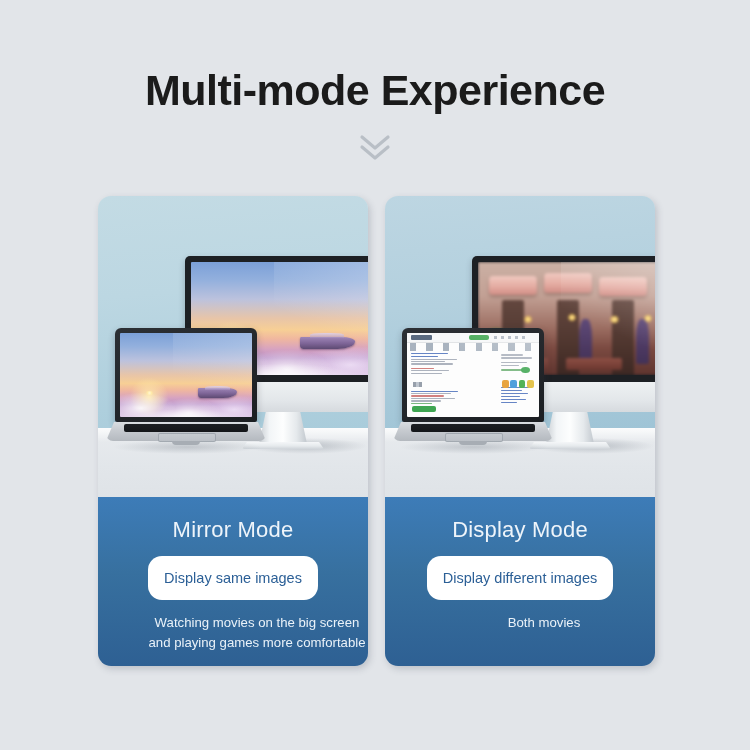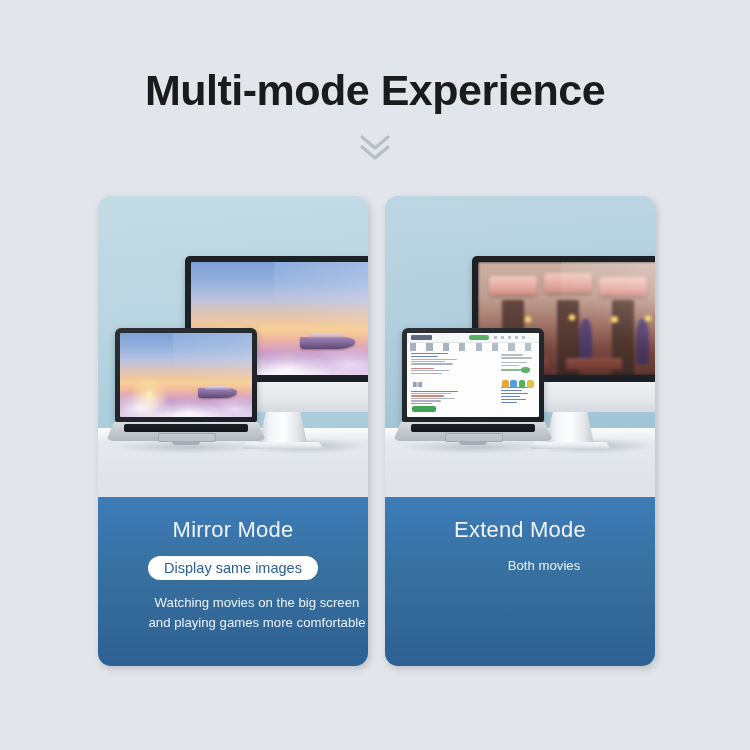--- a/index.html
+++ b/index.html
@@ -259,21 +259,21 @@
   }
   .footer-title{
     margin-top:20px;
     font-size:22px;color:#eef4fa;font-weight:normal;
     letter-spacing:.2px;
   }
   .pill{
     display:inline-block;margin-top:13px;
     background:#ffffff;color:#2b5f96;
     font-size:14.5px;
-    padding:4px 16px;border-radius:14px;
+    padding:14px 16px;border-radius:14px;
     white-space:nowrap;
   }
   .footer-desc{
     margin-top:13px;
     font-size:13.2px;color:#eaf2f9;
     line-height:1.52;
   }
   .footer-desc div{white-space:nowrap;margin-left:48px;}
 </style>
 </head>
@@ -438,21 +438,22 @@
             </div>
           </div>
           <div class="lap-base" style="left:0;top:94px;width:160px;height:19px;clip-path:polygon(5% 0,95% 0,100% 100%,0 100%);"></div>
           <div class="lap-kb" style="left:18px;top:96px;width:124px;height:8px;"></div>
           <div class="lap-tp" style="left:52px;top:105px;width:56px;height:7px;"></div>
           <div class="lap-notch" style="left:66px;top:113px;width:28px;height:4px;"></div>
         </div>
       </div>
 
       <div class="footer">
-        <div class="footer-title">Extend Mode</div>
+        <div class="footer-title">Display Mode</div>
+        <div class="pill">Display different images</div>
         <div class="footer-desc">
           <div>Both movies</div>
         </div>
       </div>
     </div>
 
   </div>
 </div>
 
 </body></html>

